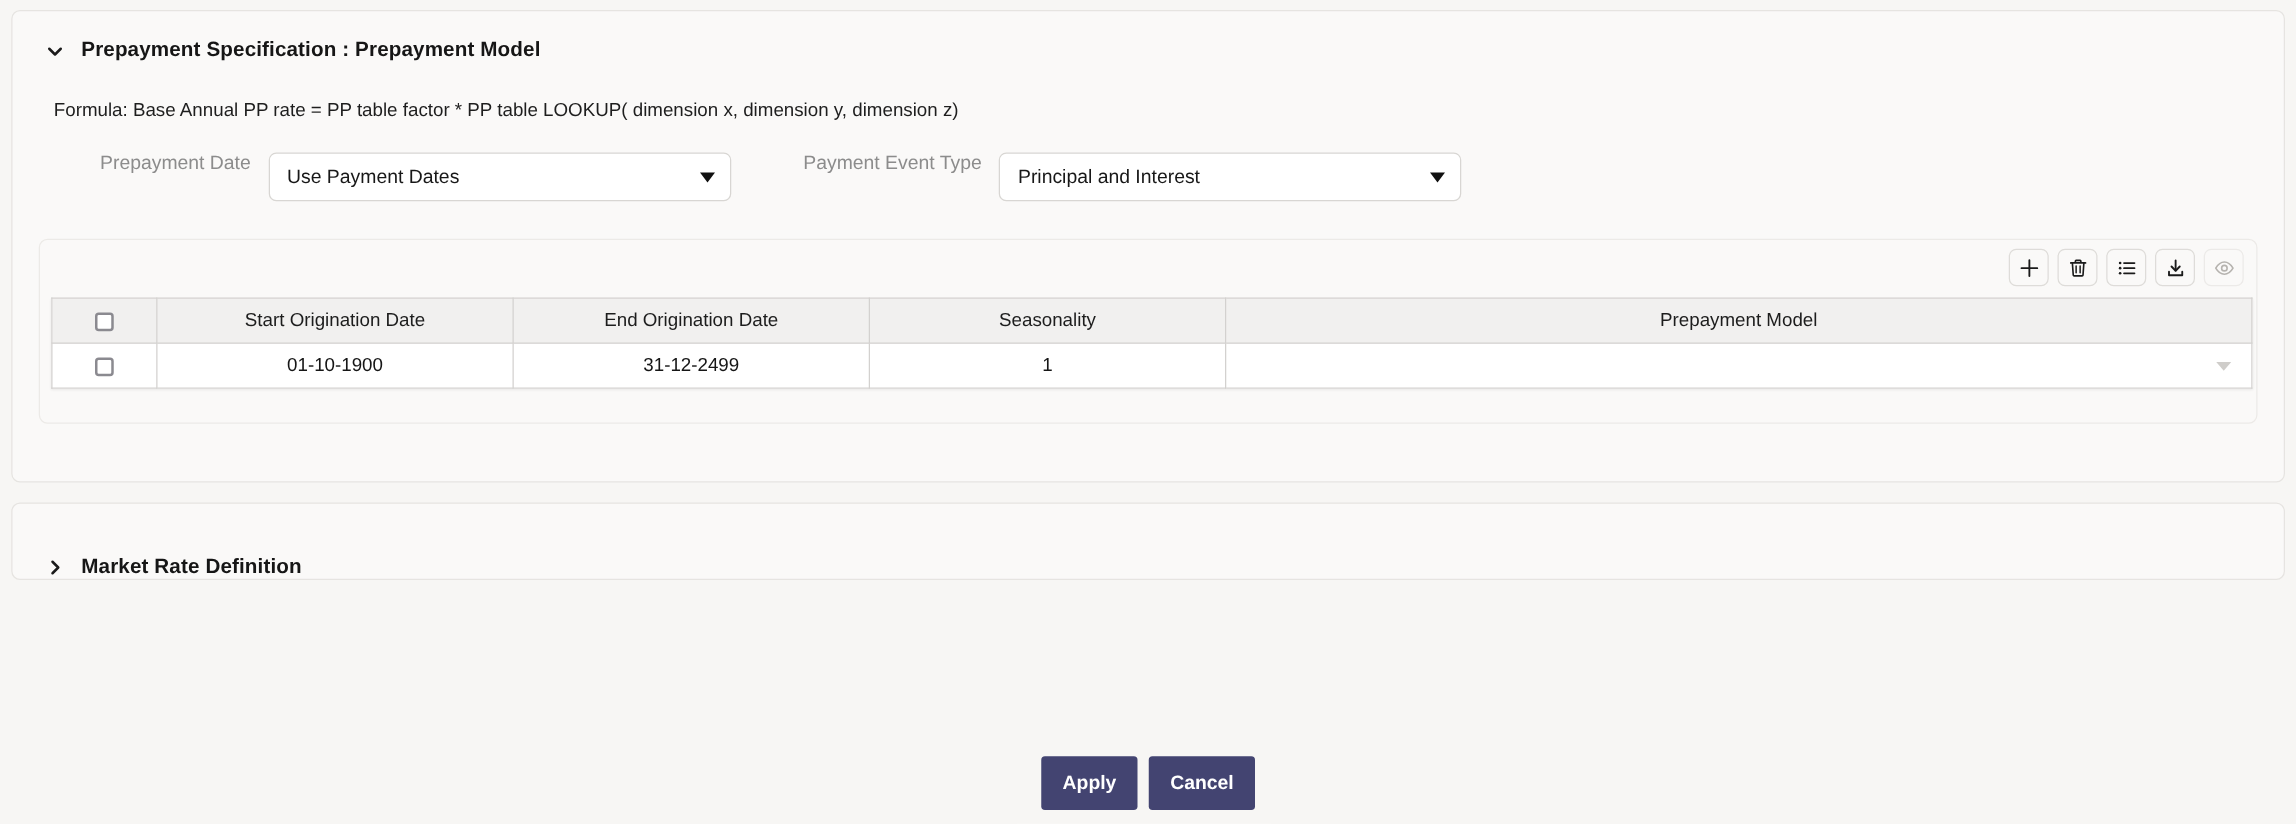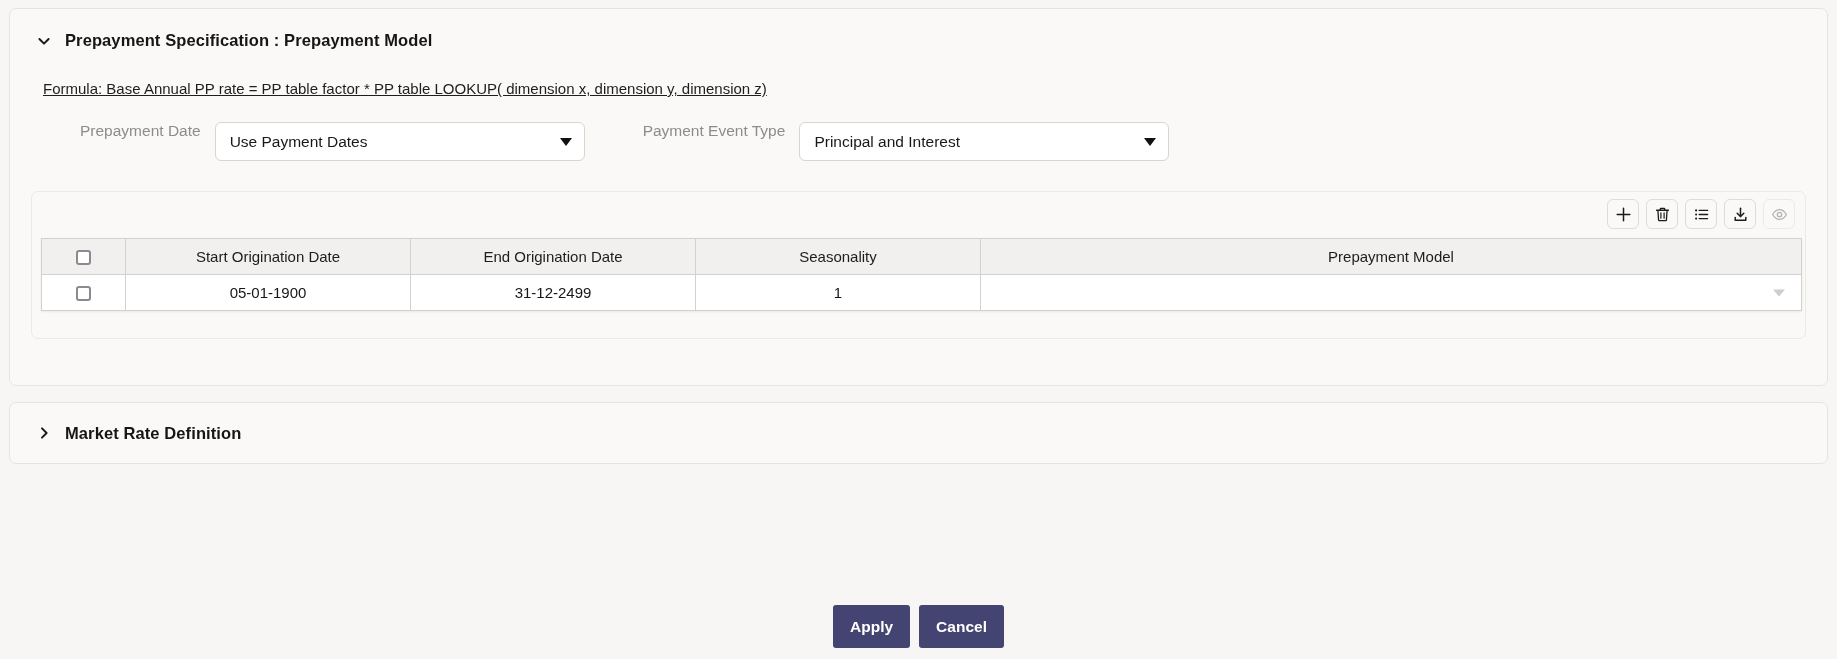--- a/index.html
+++ b/index.html
@@ -64,21 +64,20 @@
     top: 8px;
     height: 378px;
   }
   #main-card .section-header { margin-top: 22px; }
 
   .formula {
     margin: 30px 0 0 33px;
     font-size: 15px;
     color: #1e1e1e;
     white-space: nowrap;
-    text-decoration: underline;
   }
 
   
   .field-row {
     display: flex;
     align-items: flex-start;
     margin-top: 25px;
     padding-left: 70px;
   }
   .field-label {
@@ -223,21 +222,21 @@
     border-right: 6px solid transparent;
     border-top: 7px solid #cfcdca;
   }
 
   
   #market-rate-card { top: 402px; height: 62px; }
   #seasonality-card { top: 478px; height: 62px; }
   .collapsed-inner {
     height: 100%;
     display: flex;
-    align-items: center;
+    align-items: flex-end;
   }
 
   
   .footer {
     position: absolute;
     left: 0;
     right: 0;
     top: 605px;
     display: flex;
     justify-content: center;
@@ -354,21 +353,21 @@
               <th class="col-end">End Origination Date</th>
               <th class="col-coef">Seasonality</th>
               <th>Prepayment Model</th>
             </tr>
           </thead>
           <tbody>
             <tr>
               <td>
                 <span class="checkbox"></span>
               </td>
-              <td>05-01-1900</td>
+              <td>01-10-1900</td>
               <td class="muted">31-12-2499</td>
               <td>1</td>
               <td>
                 <div class="cell-select">
                   <span></span>
                   <span class="caret-sm"></span>
                 </div>
               </td>
             </tr>
           </tbody>

